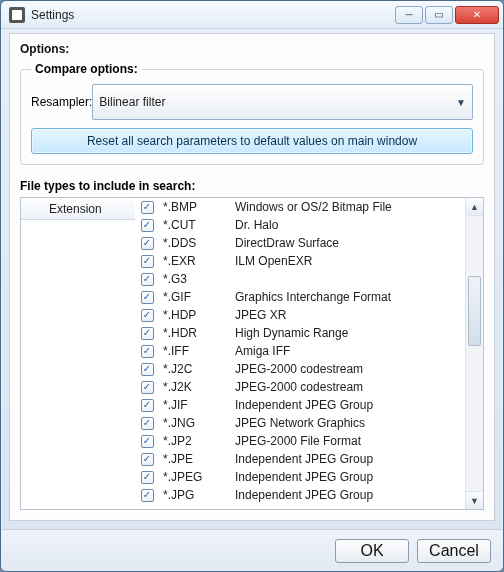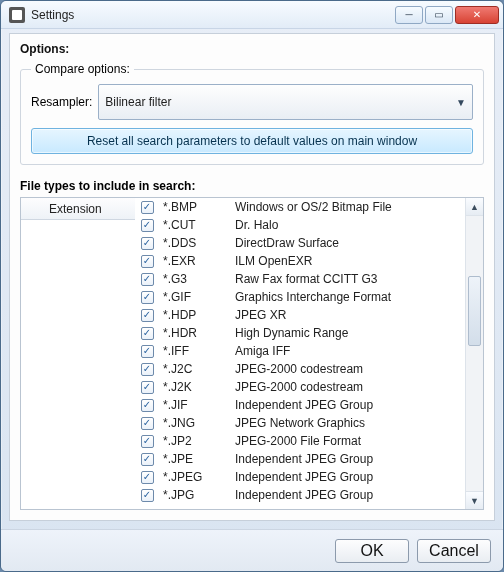--- a/index.html
+++ b/index.html
@@ -69,22 +69,22 @@
     display:flex; flex-direction:column;
     overflow:hidden;
   }
   .opts-label { font-weight:bold; color:#111; margin:2px 0 6px 0; }
   fieldset.compare {
     border:1px solid #cfd6df;
     border-radius:3px;
     padding: 8px 10px 10px 10px;
     margin:0 0 8px 0;
   }
-  fieldset.compare legend { font-weight:normal; padding:0 4px; }
-  .row-resampler { display:flex; align-items:center; gap:6px; margin-bottom:8px; }
+  fieldset.compare legend { font-weight:bold; padding:0 4px; }
+  .row-resampler { display:flex; align-items:center; gap:0; margin-bottom:8px; }
   .row-resampler label { white-space:nowrap; }
   .resampler-select {
     flex:1;
     height:36px;
     border:1px solid #9bb0c8;
     border-radius:2px;
     background:linear-gradient(#fefefe,#e9eef4);
     display:flex; align-items:center; justify-content:space-between;
     padding:12px 6px; color:#222;
   }
@@ -241,21 +241,20 @@
                 <div class="box">✓</div>
               </div>
               <div class="ext">*.EXR</div>
               <div class="desc">ILM OpenEXR</div>
             </div>
             <div class="row">
               <div class="cb">
                 <div class="box">✓</div>
               </div>
               <div class="ext">*.G3</div>
-              <div class="desc">Raw Fax format CCITT G3</div>
             </div>
             <div class="row">
               <div class="cb">
                 <div class="box">✓</div>
               </div>
               <div class="ext">*.GIF</div>
               <div class="desc">Graphics Interchange Format</div>
             </div>
             <div class="row">
               <div class="cb">

